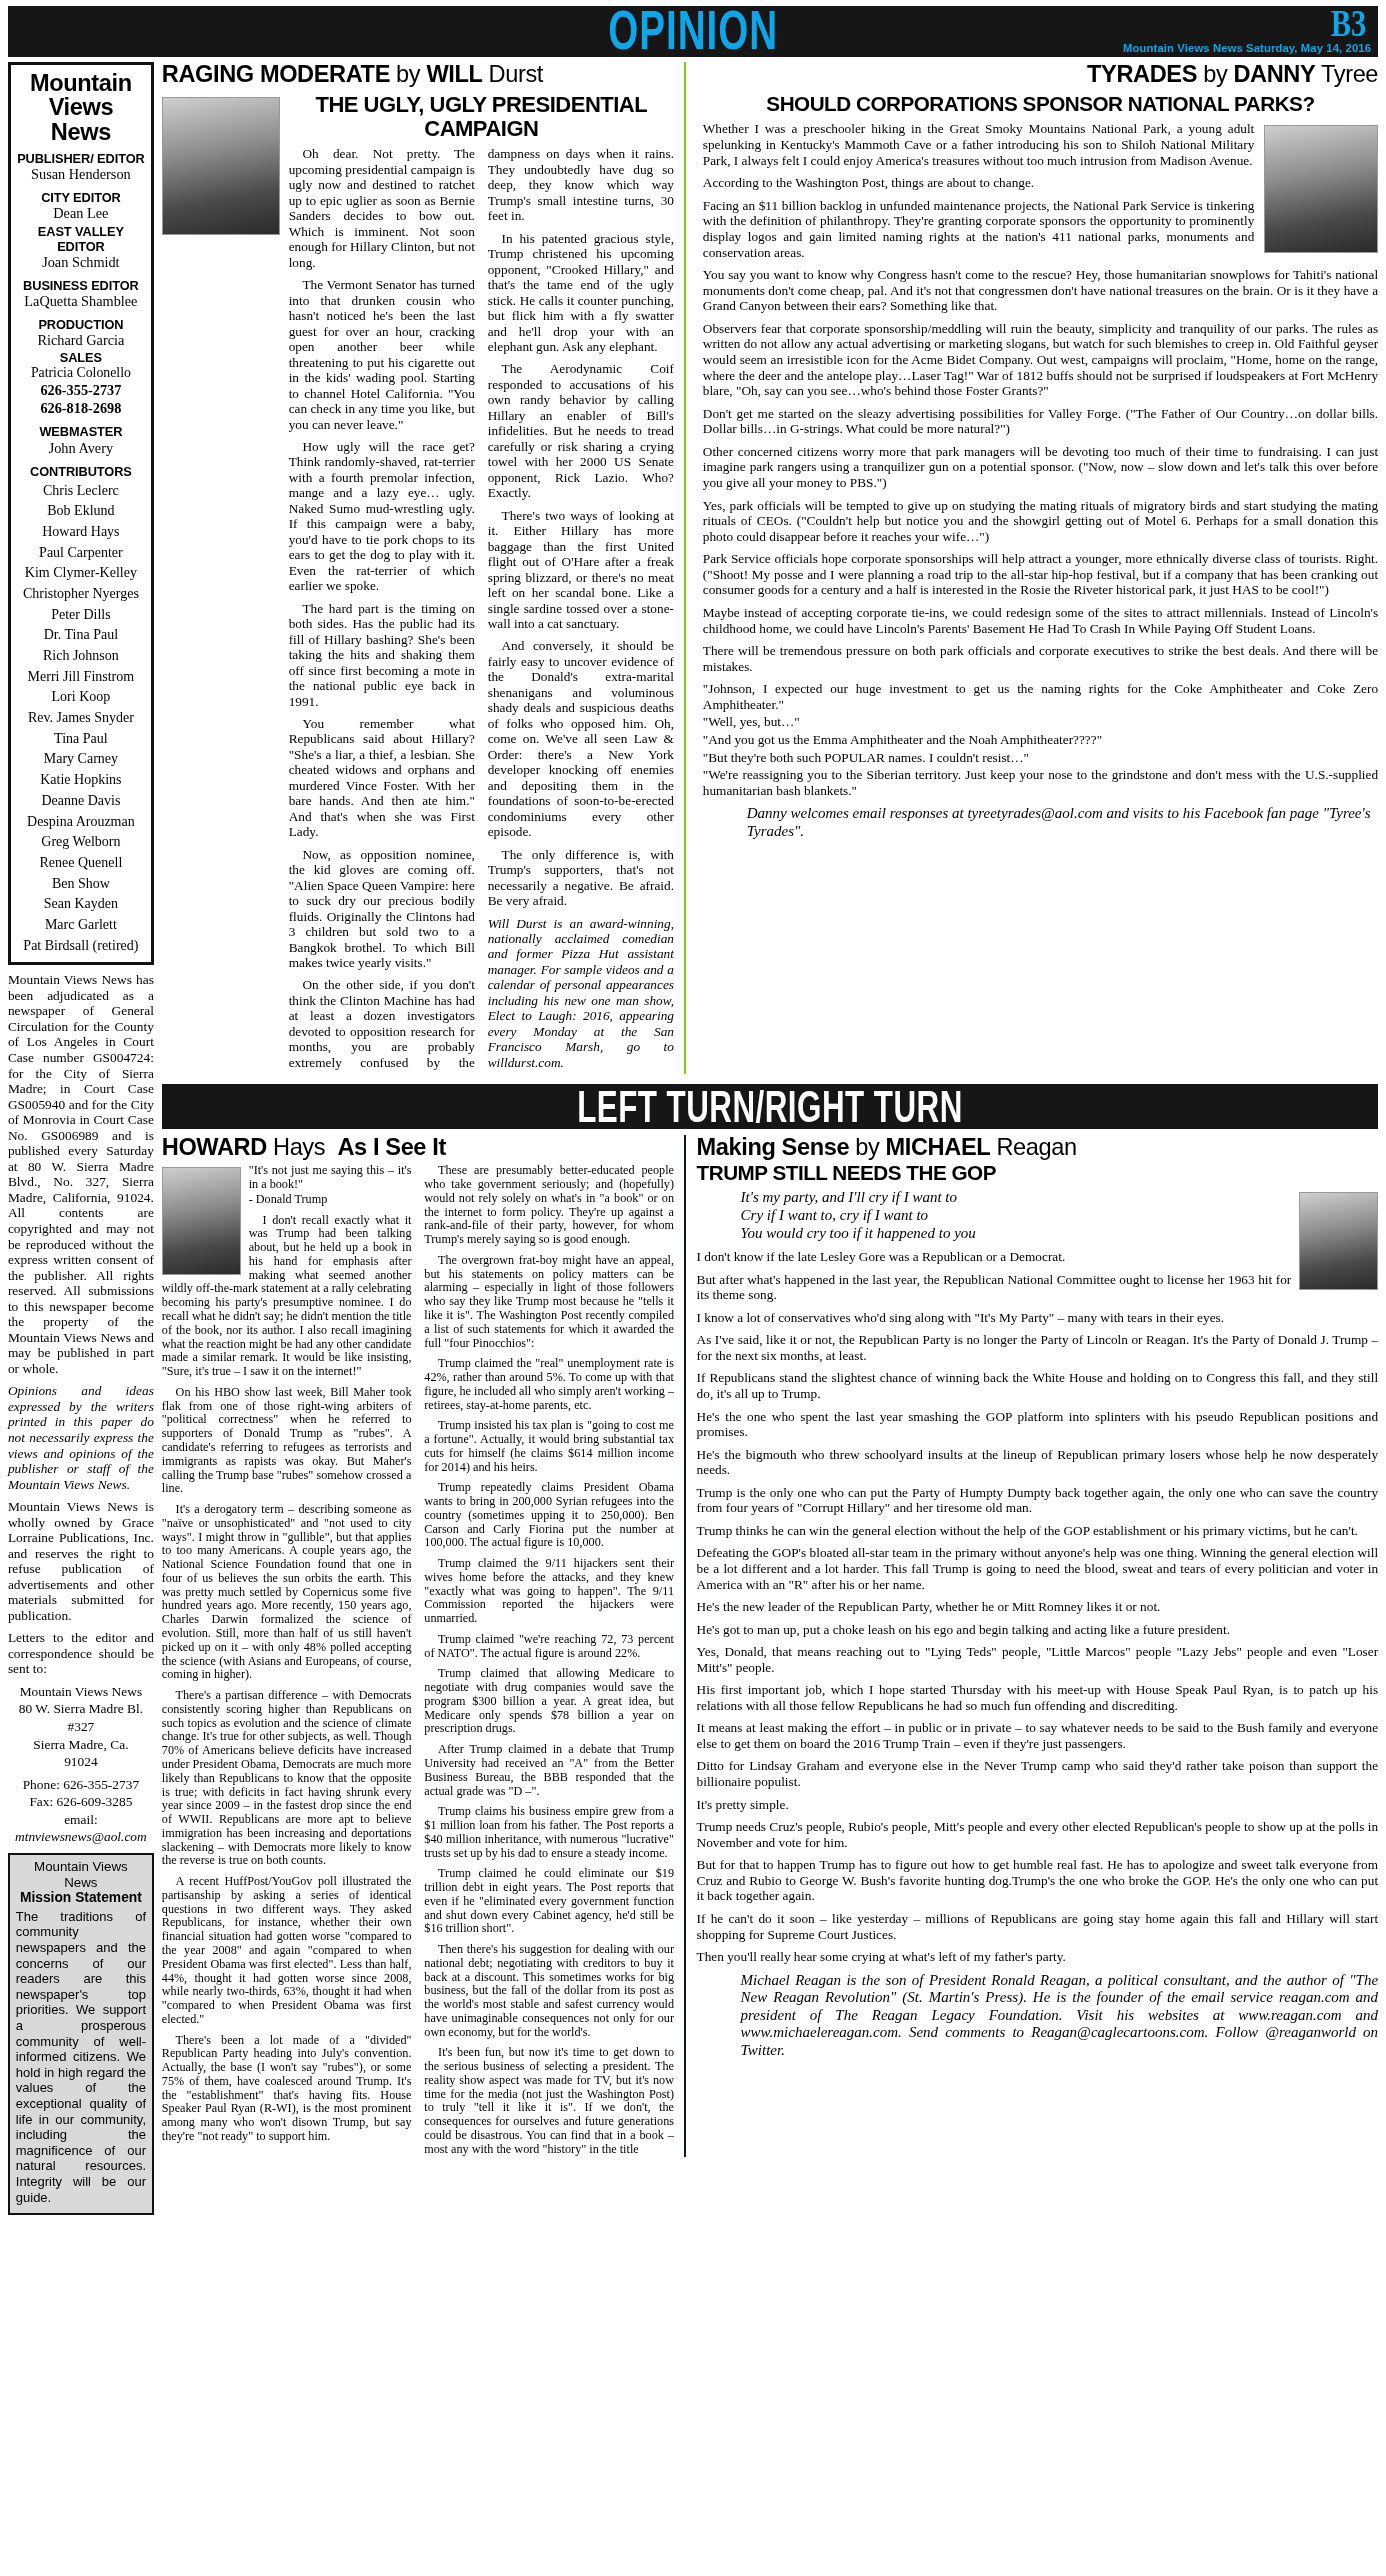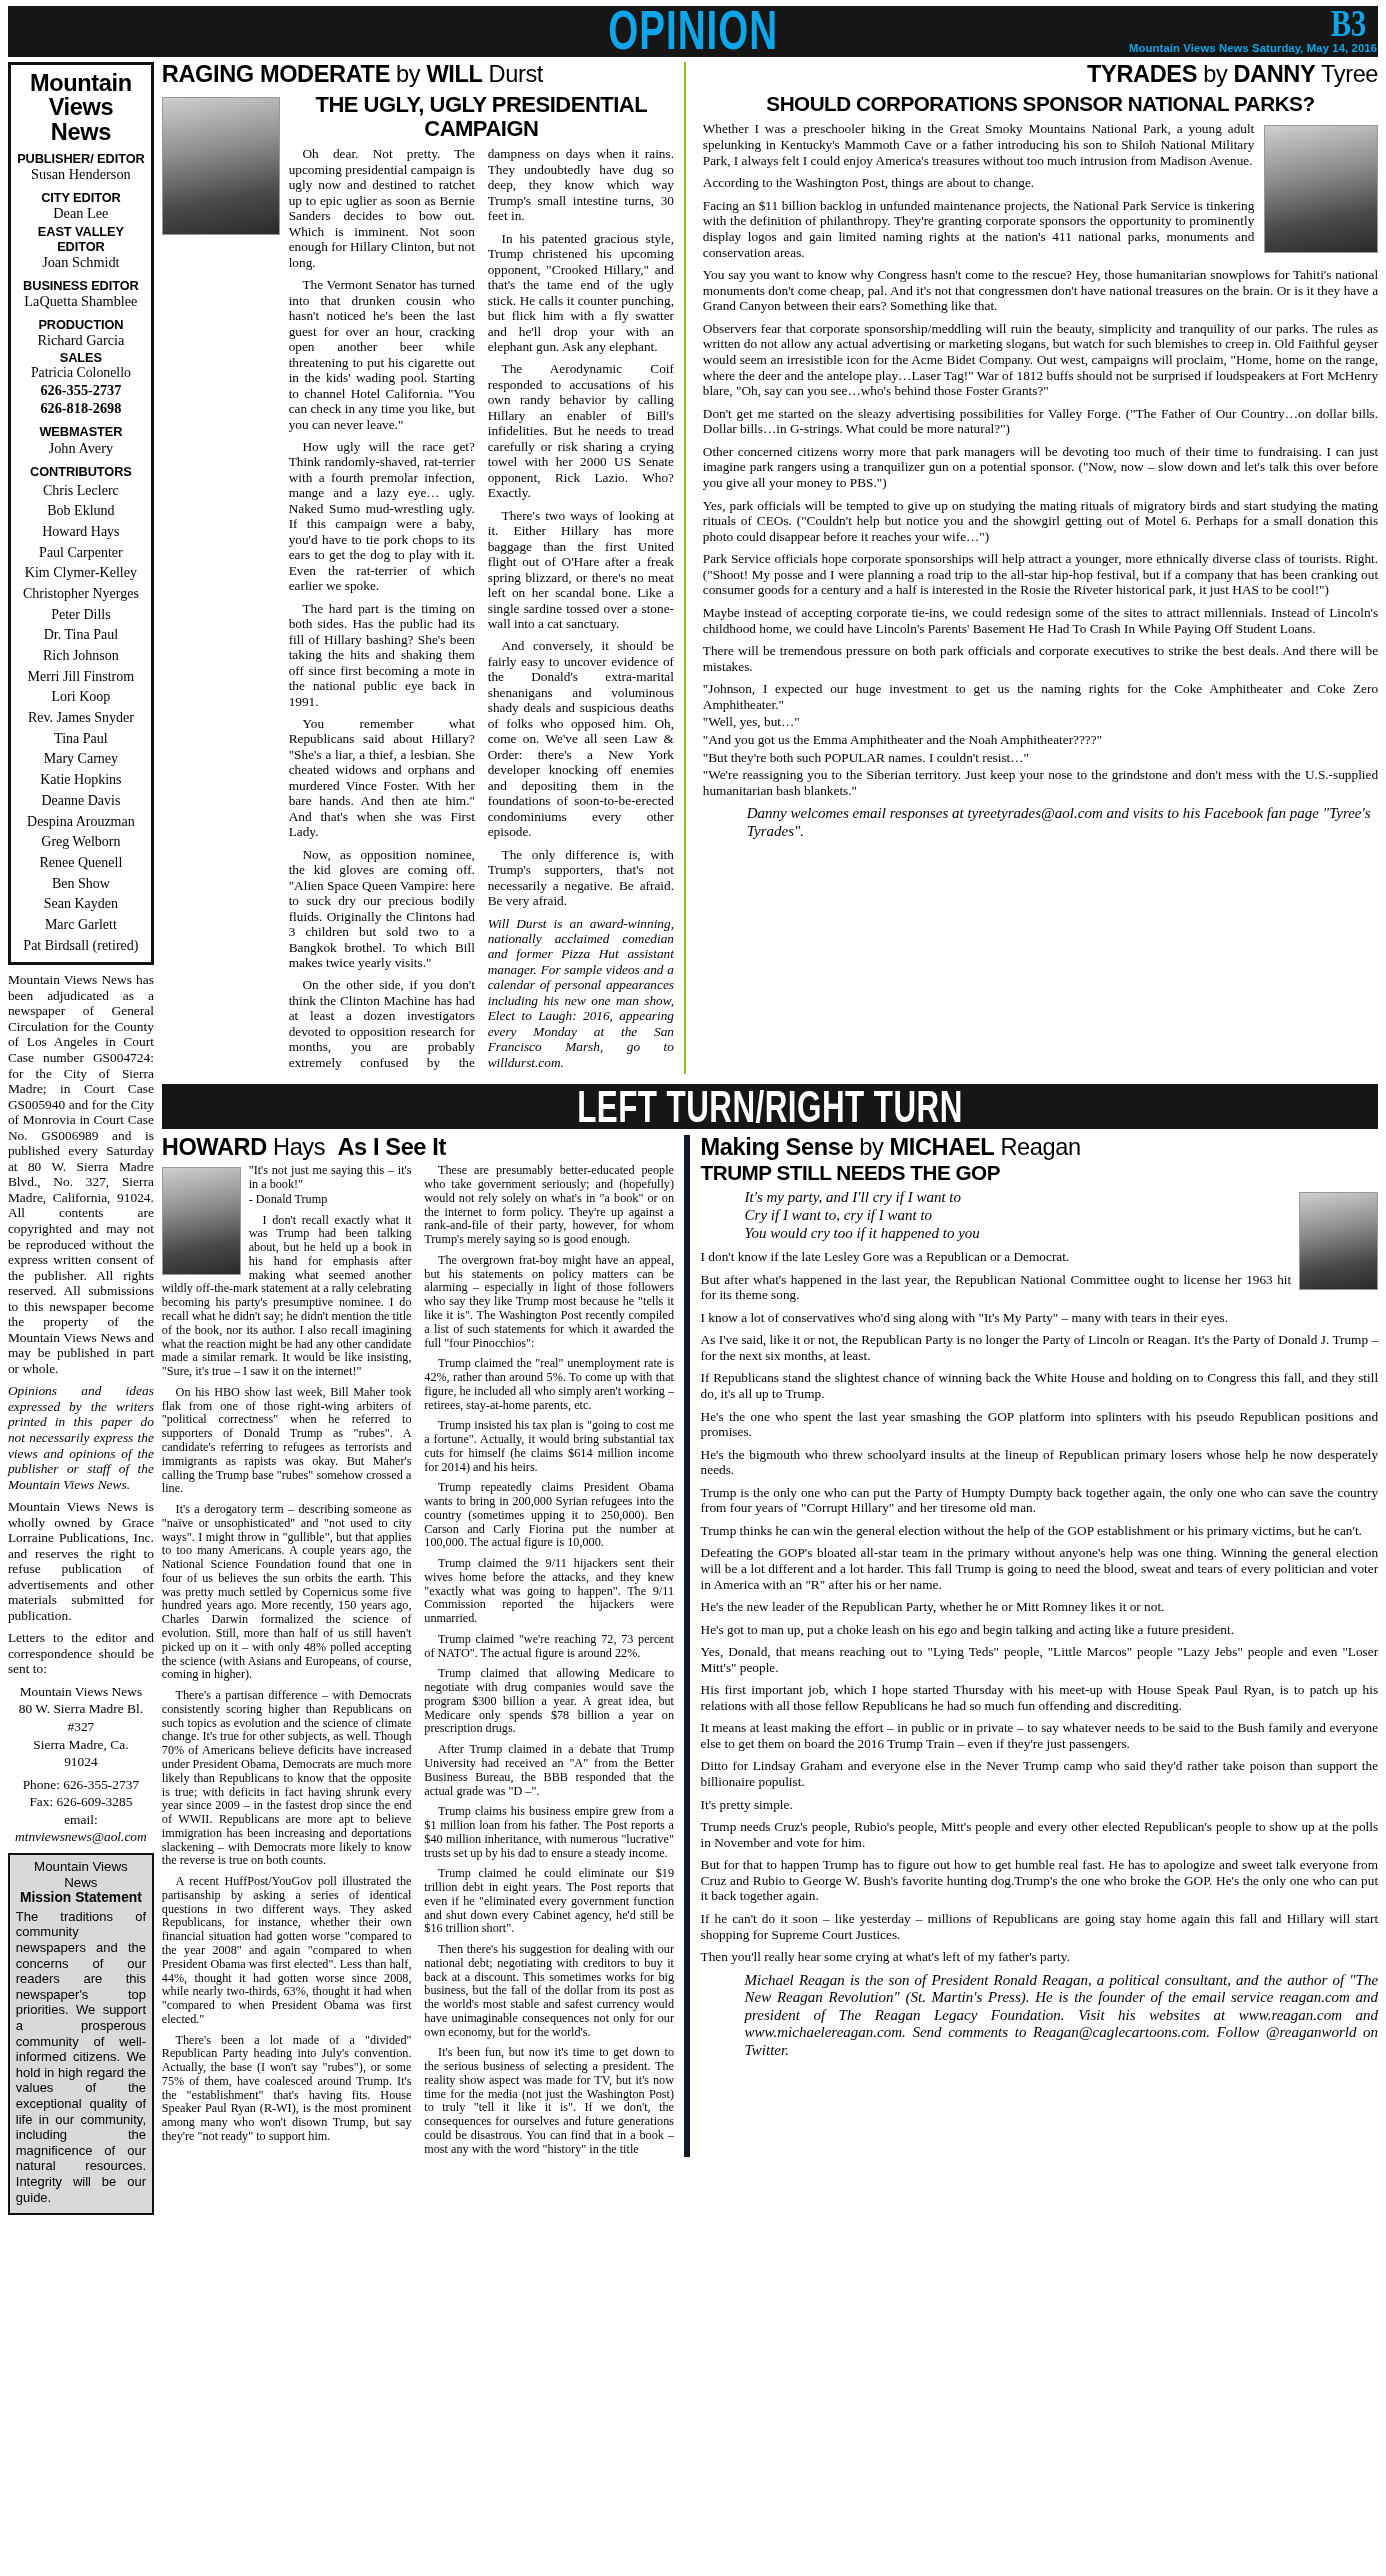--- a/index.html
+++ b/index.html
@@ -26,21 +26,21 @@
     transform:scaleY(1.32) scaleX(0.92); transform-origin:center;
     line-height:1;
   }
   .page-num {
     position:absolute; right:11.8px; top:-1px;
     font-family:"Liberation Serif", serif; font-weight:bold;
     font-size:30.5px; transform:scaleY(1.25); transform-origin:top right;
     line-height:1;
   }
   .masthead-date {
-    position:absolute; right:1px; bottom:3px;
+    position:absolute; right:7px; bottom:3px;
     font-family:"Liberation Sans", sans-serif; font-weight:bold;
     font-size:11.3px; letter-spacing:0.1px;
   }
 
   
   .body-wrap { display:flex; margin-top:4.9px; }
   .col-staff { width:146px; flex:0 0 146px; }
   .col-main  { flex:1 1 auto; padding-left:7.9px; }
 
   
@@ -153,21 +153,21 @@
   }
   .lt-banner span {
     font-family:"Liberation Sans", sans-serif;
     font-weight:bold; font-size:33px;
     transform:scaleY(1.35) scaleX(0.95);
     letter-spacing:0.5px; line-height:1;
   }
 
   .lower { display:flex; margin-top:5.9px; }
   .low-left  { width:522px; flex:0 0 522px; padding-right:9.8px; }
-  .low-right { flex:1 1 auto; padding-left:10.8px; border-left:6px solid #0f172a; }
+  .low-right { flex:1 1 auto; padding-left:10.8px; border-left:2px solid #0f172a; }
 </style>
 </head>
 <body>
 
 <div class="page">
 
   <div class="masthead">
     <div class="masthead-title">OPINION</div>
     <div class="page-num">B3</div>
     <div class="masthead-date">Mountain Views News  Saturday, May 14, 2016</div>

